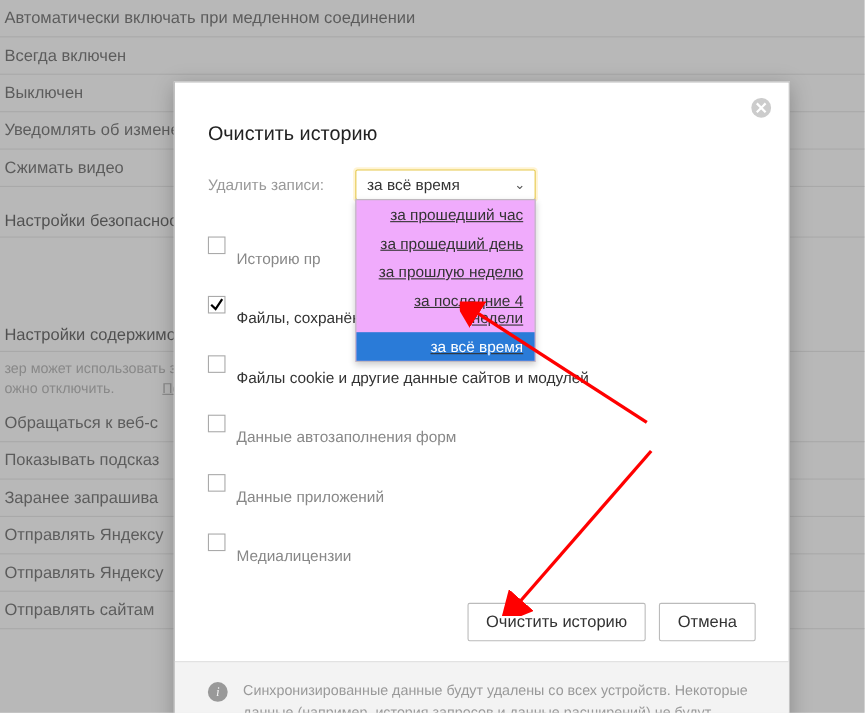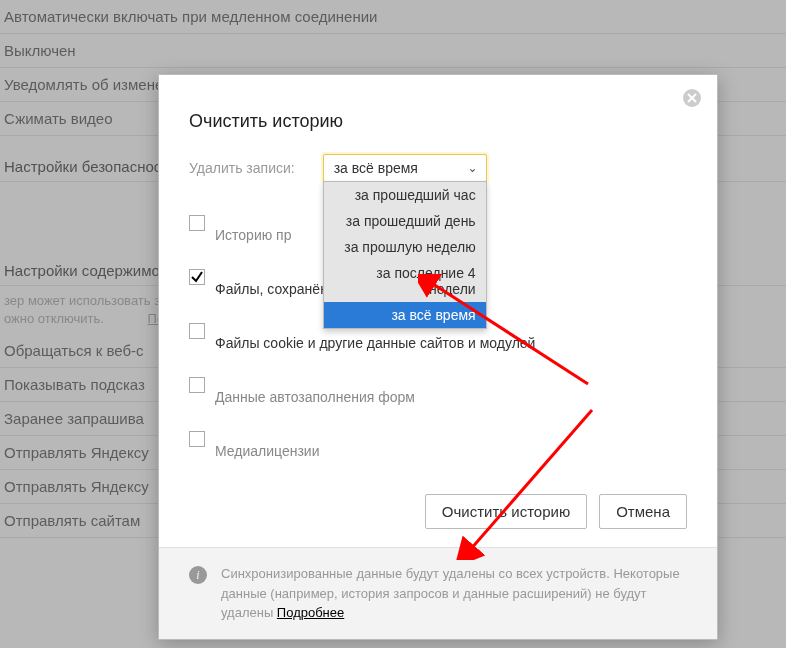--- a/index.html
+++ b/index.html
@@ -108,24 +108,25 @@
     box-shadow: 0 0 0 2px rgba(255, 210, 80, 0.25);
   }
   .select-btn .chev {
     font-size: 12px;
     color: #555;
   }
   .dropdown {
     position: absolute;
     top: 27px; left: 0;
     width: 164px;
-    background: #e5e5e5;
+    background: #f0abfc;
     border: 1px solid #bbb;
     box-shadow: 0 3px 6px rgba(0,0,0,0.2);
     z-index: 5;
+    text-decoration: underline;
   }
   .dropdown .opt {
     padding: 5px 10px;
     font-size: 14px;
     color: #333;
     cursor: pointer;
   }
   .dropdown .opt.selected {
     background: #2a7bd8;
     color: #fff;
@@ -197,20 +198,21 @@
   .footer a { color:#000000; text-decoration: underline; }
 
   .arrow { position:absolute; pointer-events:none; z-index: 20; }
   .arrow svg { display:block; }
 </style>
 </head>
 <body>
 
 <div class="bg">
   <div class="line">Автоматически включать при медленном соединении</div>
+  <div class="line">Всегда включен</div>
   <div class="line">Выключен</div>
   <div class="line">Уведомлять об изменении</div>
   <div class="line">Сжимать видео</div>
   <div class="section">Настройки безопасности</div>
   <div style="height:58px"></div>
   <div class="section">Настройки содержимого</div>
   <div class="small">
     <span style="white-space:pre-line">зер может использовать                                                                                                                            зжности вам не нужны,
 ожно отключить. </span><a>Под</a>
   </div>
@@ -264,20 +266,24 @@
         </span>
       <span class="lbl">Файлы, сохранённые в кэше (497 MB)</span>
     </div>
     <div class="check-row ck">
       <span class="box"></span>
       <span class="lbl">Файлы cookie и другие данные сайтов и модулей</span>
     </div>
     <div class="check-row">
       <span class="box"></span>
       <span class="lbl">Данные автозаполнения форм</span>
+    </div>
+    <div class="check-row">
+      <span class="box"></span>
+      <span class="lbl">Данные приложений</span>
     </div>
     <div class="check-row">
       <span class="box"></span>
       <span class="lbl">Медиалицензии</span>
     </div>
 
     <div class="btn-row">
       <button class="btn">Очистить историю</button>
       <button class="btn">Отмена</button>
     </div>

